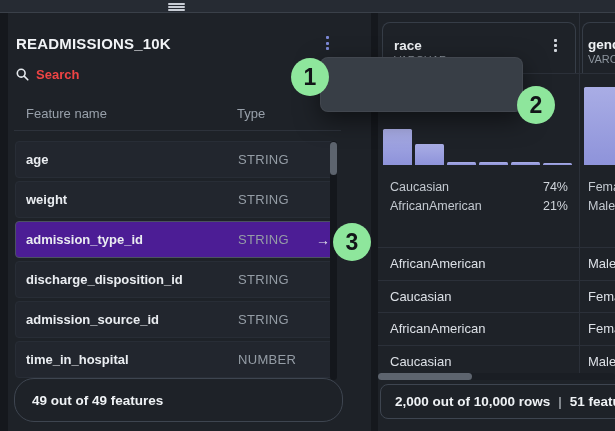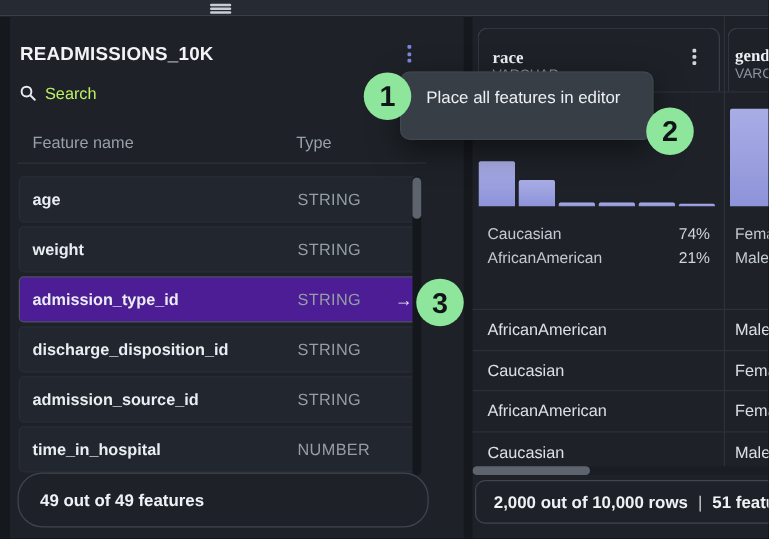--- a/index.html
+++ b/index.html
@@ -15,41 +15,41 @@
   #left-panel{left:8px;width:363px;}
   #right-panel{left:378px;width:237px;overflow:hidden;}
 
   
   .lp-title{position:absolute;left:8px;top:22px;font-size:15px;font-weight:700;color:#f1f3f6;letter-spacing:.2px;}
   .kebab{display:flex;flex-direction:column;gap:2.5px;cursor:pointer;}
   .kebab i{width:3px;height:3px;border-radius:1px;display:block;}
   #lp-kebab{position:absolute;left:318px;top:23px;}
   #lp-kebab i{background:#7c88d6;}
   .search-row{position:absolute;left:8px;top:54px;display:flex;align-items:center;gap:7px;}
-  .search-label{font-size:13px;font-weight:400;color:#bef264;}
+  .search-label{font-size:13px;font-weight:700;color:#ef4444;}
   .lp-colhead{position:absolute;top:93px;font-size:13px;color:#98a0aa;}
   #colhead-name{left:18px;}
   #colhead-type{left:229px;}
   .lp-divider{position:absolute;left:6px;top:117px;width:327px;height:1px;background:#2d323b;}
   .feat-list{position:absolute;left:7px;top:128px;display:flex;flex-direction:column;gap:3px;}
   .feat-row{position:relative;width:321px;height:37px;background:#22262e;border:1px solid #282d36;border-radius:4px;display:flex;align-items:center;cursor:pointer;}
   .feat-row.selected{background:#4c1d95;border-color:#4b5260;}
   .feat-name{margin-left:10px;font-size:13px;font-weight:700;color:#eaedf1;}
   .feat-type{position:absolute;left:222px;font-size:13px;color:#959da6;letter-spacing:.3px;}
   .feat-arrow{position:absolute;left:300px;font-size:14px;color:#e2e6eb;}
   .vtrack{position:absolute;left:322px;top:128px;width:7px;height:239px;background:#14171c;border-radius:4px;}
   .vthumb{position:absolute;left:322px;top:129px;width:7px;height:33px;background:#5d646e;border-radius:4px;cursor:grab;}
   .lp-footer{position:absolute;left:6px;top:365px;width:329px;height:44px;background:#1e2228;border:1px solid #3e4550;border-radius:20px;z-index:3;display:flex;align-items:center;}
   .lp-footer span{margin-left:17px;font-size:13.5px;font-weight:700;color:#eff2f5;}
 
   
   .hdr-box{position:absolute;top:9px;height:51px;border:1px solid #363d47;border-bottom:none;border-radius:8px 8px 0 0;}
   #race-hdr-box{left:4px;width:194px;}
   #gender-hdr-box{left:204px;width:90px;}
-  .col-name{position:absolute;font-size:13.5px;font-weight:700;color:#eef1f4;font-family:Liberation Serif, serif;}
+  .col-name{position:absolute;font-size:13.5px;font-weight:700;color:#eef1f4;}
   .col-sub{position:absolute;font-size:11px;color:#8d959e;}
   #race-name{left:16px;top:25px;}
   #race-sub{left:16px;top:41px;}
   #gender-name{left:210px;top:24px;}
   #gender-sub{left:210px;top:40px;}
   #rp-kebab{position:absolute;left:176px;top:26px;}
   #rp-kebab i{background:#d0d5db;width:2.5px;height:2.5px;}
   .vdivider{position:absolute;left:201px;top:0;width:1px;height:364px;background:#2b3039;}
   .hdr-divider{position:absolute;left:0;top:60px;width:237px;height:1px;background:#2b3039;}
   .hist{position:absolute;display:flex;align-items:flex-end;gap:3px;}
@@ -225,20 +225,19 @@
     <div class="hthumb"></div>
 
     <div class="rp-footer">
       <span class="txt">2,000 out of 10,000 rows</span>
       <span class="sep">|</span>
       <span class="txt2">51 features</span>
     </div>
   </div>
 
   <div class="context-menu">
-    <div class="menu-item">Place all features in editor</div>
   </div>
 
   <div class="badge" id="badge-1">1</div>
   <div class="badge" id="badge-2">2</div>
   <div class="badge" id="badge-3">3</div>
 
 </div>
 
 </body></html>

